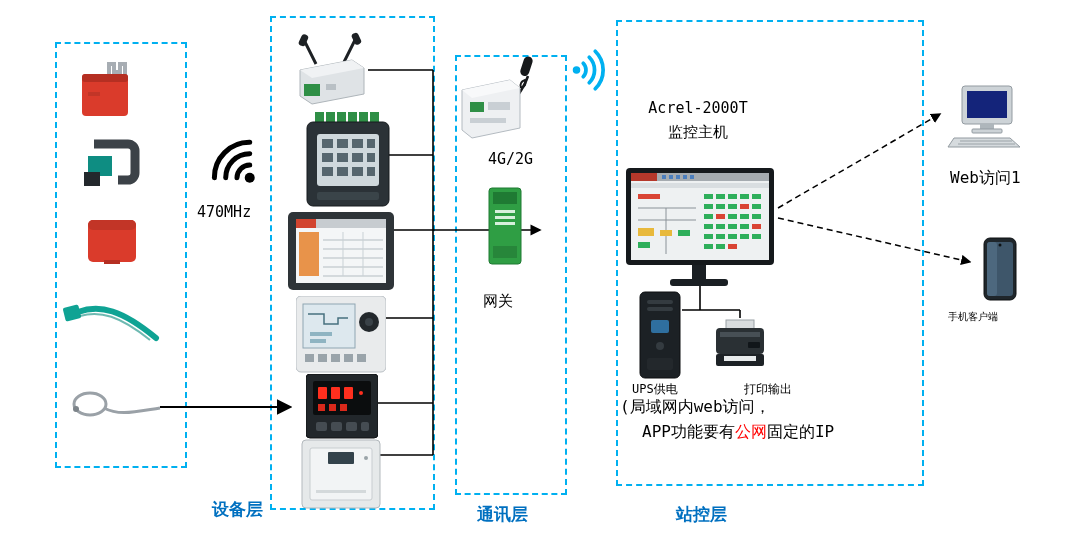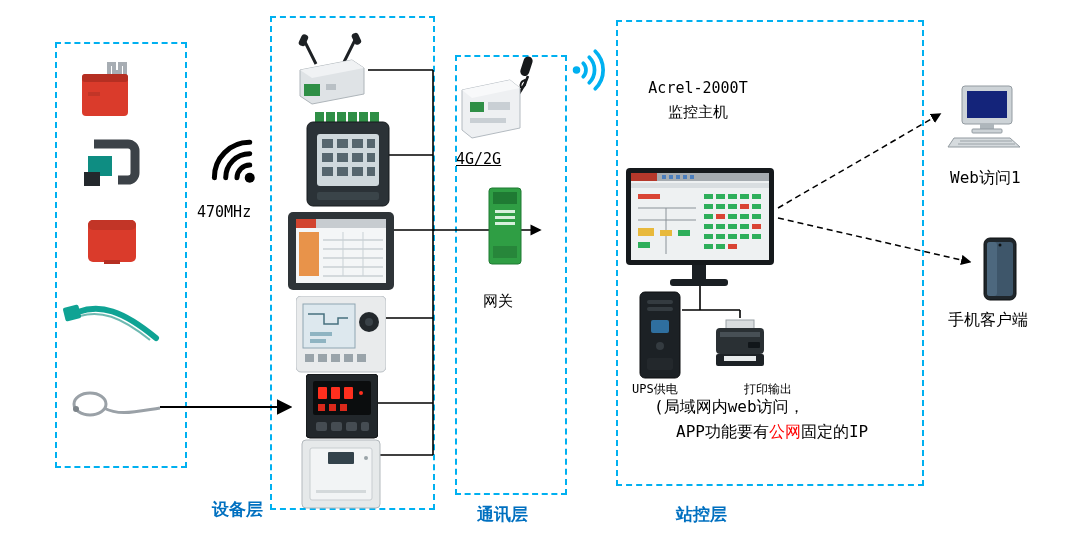--- a/index.html
+++ b/index.html
@@ -5,21 +5,21 @@
   * { margin:0; padding:0; box-sizing:border-box; }
   html,body { background:#ffffff; }
   body { font-family:"DejaVu Sans Mono","DejaVu Sans",monospace; }
   .canvas { position:relative; width:1080px; height:534px; background:#ffffff; overflow:hidden; }
   .layer-box { position:absolute; border:2px dashed #00b0f0; background:transparent; }
   .connectors { position:absolute; left:0; top:0; pointer-events:none; }
   .dev { position:absolute; line-height:0; }
   .lbl { position:absolute; color:#000; font-size:15px; white-space:nowrap; }
   .layer-lbl { position:absolute; color:#0070c0; font-weight:bold; font-size:17px; white-space:nowrap; }
   .host-title { position:absolute; text-align:center; font-size:15px; line-height:24px; color:#000; }
-  .note { position:absolute; font-size:16px; line-height:25px; color:#000; white-space:nowrap;margin-left:34px; }
+  .note { position:absolute; font-size:16px; line-height:25px; color:#000; white-space:nowrap; }
   .note .indent { padding-left:22px; }
   .red { color:#ff0000; }
 </style>
 </head>
 <body>
 
 <div class="canvas">
 
   <div class="layer-box" style="left:55px; top:42px; width:132px; height:426px;"></div>
   <div class="layer-box" style="left:270px; top:16px; width:165px; height:494px;"></div>
@@ -227,21 +227,21 @@
       <path d="M63 38 q6 -2 4 -8 q-6 2 -4 8" fill="none" stroke="#17191b" stroke-width="2"></path>
       <rect x="64" y="6" width="9" height="20" rx="4.5" fill="#17191b" transform="rotate(18 68 16)"></rect>
       <circle cx="56" cy="50" r="3" fill="#17191b"></circle>
       <polygon points="4,40 52,30 62,38 62,78 14,88 4,80" fill="#eef0f2" stroke="#b3bac0"></polygon>
       <polygon points="4,40 52,30 62,38 14,48" fill="#f8f9fa"></polygon>
       <rect x="12" y="52" width="14" height="10" fill="#2f8f46"></rect>
       <rect x="30" y="52" width="22" height="8" fill="#c9cfd4"></rect>
       <rect x="12" y="68" width="36" height="5" fill="#c9cfd4"></rect>
     </svg>
   </div>
-  <div class="lbl" style="left:456px; top:150px;text-decoration:underline;">4G/2G</div>
+  <div class="lbl" style="left:488px; top:150px;">4G/2G</div>
 
   <div class="dev" style="left:486px; top:186px;">
     <svg width="38" height="80" viewBox="0 0 38 80">
       <rect x="3" y="2" width="32" height="76" rx="3" fill="#2f9e44" stroke="#1f7a33"></rect>
       <rect x="7" y="6" width="24" height="12" fill="#1f7a33"></rect>
       <g fill="#d7f0dc">
           <rect x="9" y="24" width="20" height="3"></rect>
           <rect x="9" y="30" width="20" height="3"></rect>
           <rect x="9" y="36" width="20" height="3"></rect>
         </g>
@@ -252,21 +252,21 @@
 
   <div class="dev" style="left:566px; top:46px; width:48px; height:48px; transform:rotate(90deg);">
     <svg width="48" height="48" viewBox="0 0 64 64">
       <circle cx="32" cy="50" r="5" fill="#00b0f0"></circle>
       <path d="M23 41 a13 13 0 0 1 18 0" stroke="#00b0f0" stroke-width="5" fill="none" stroke-linecap="round"></path>
       <path d="M15 33 a24 24 0 0 1 34 0" stroke="#00b0f0" stroke-width="5" fill="none" stroke-linecap="round"></path>
       <path d="M7 25 a35 35 0 0 1 50 0" stroke="#00b0f0" stroke-width="5" fill="none" stroke-linecap="round"></path>
     </svg>
   </div>
 
-  <div class="host-title" style="left:630px; top:76px; width:136px;">
+  <div class="host-title" style="left:630px; top:96px; width:136px;">
     <div>Acrel-2000T</div>
     <div>监控主机</div>
   </div>
 
   <div class="dev" style="left:626px; top:168px;">
     <svg width="150" height="122" viewBox="0 0 150 122">
       <rect x="0" y="0" width="148" height="97" rx="4" fill="#15191c"></rect>
       <rect x="5" y="5" width="138" height="87" fill="#eef1f2"></rect>
       <rect x="5" y="5" width="138" height="8" fill="#a5abb0"></rect>
       <rect x="5" y="5" width="26" height="8" fill="#b5382b"></rect>
@@ -372,19 +372,19 @@
   <div class="lbl" style="left:950px; top:168px; font-size:16px;">Web访问1</div>
 
   <div class="dev" style="left:982px; top:236px;">
     <svg width="36" height="66" viewBox="0 0 36 66">
       <rect x="2" y="2" width="32" height="62" rx="6" fill="#1f262b" stroke="#0e1113"></rect>
       <rect x="5" y="6" width="26" height="54" rx="3" fill="#3e566a"></rect>
       <rect x="5" y="6" width="10" height="54" rx="3" fill="#4d687e"></rect>
       <circle cx="18" cy="9" r="1.5" fill="#0e1113"></circle>
     </svg>
   </div>
-  <div class="lbl" style="left:948px; top:310px; font-size:16px;">手机客户端</div>
+  <div class="lbl" style="left:948px; top:310px; font-size:10px;">手机客户端</div>
 
   <div class="layer-lbl" style="left:212px; top:498px;">设备层</div>
   <div class="layer-lbl" style="left:477px; top:503px;">通讯层</div>
   <div class="layer-lbl" style="left:676px; top:503px;">站控层</div>
 
 </div>
 
 </body></html>

